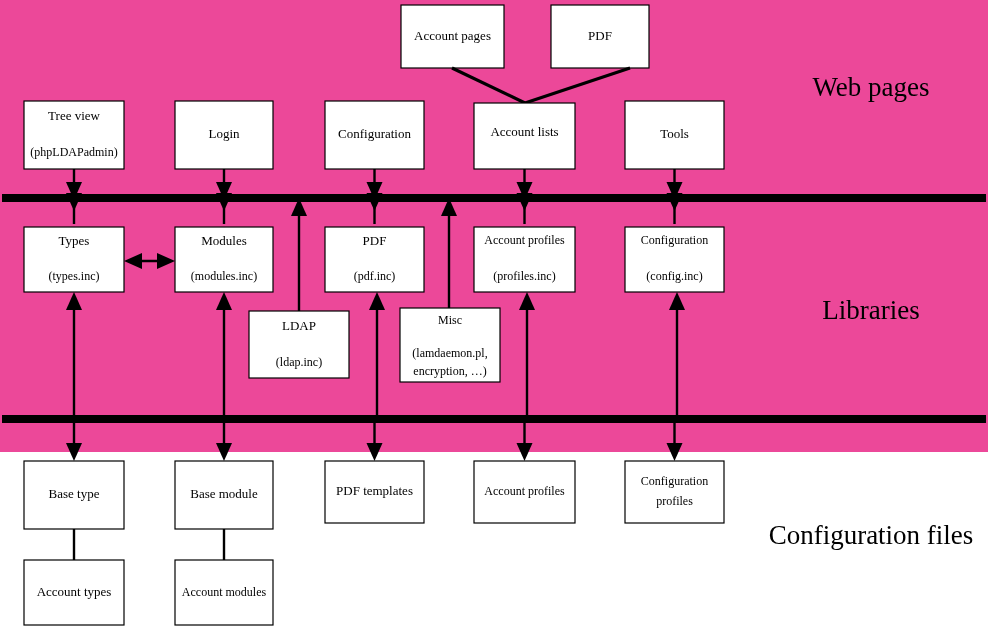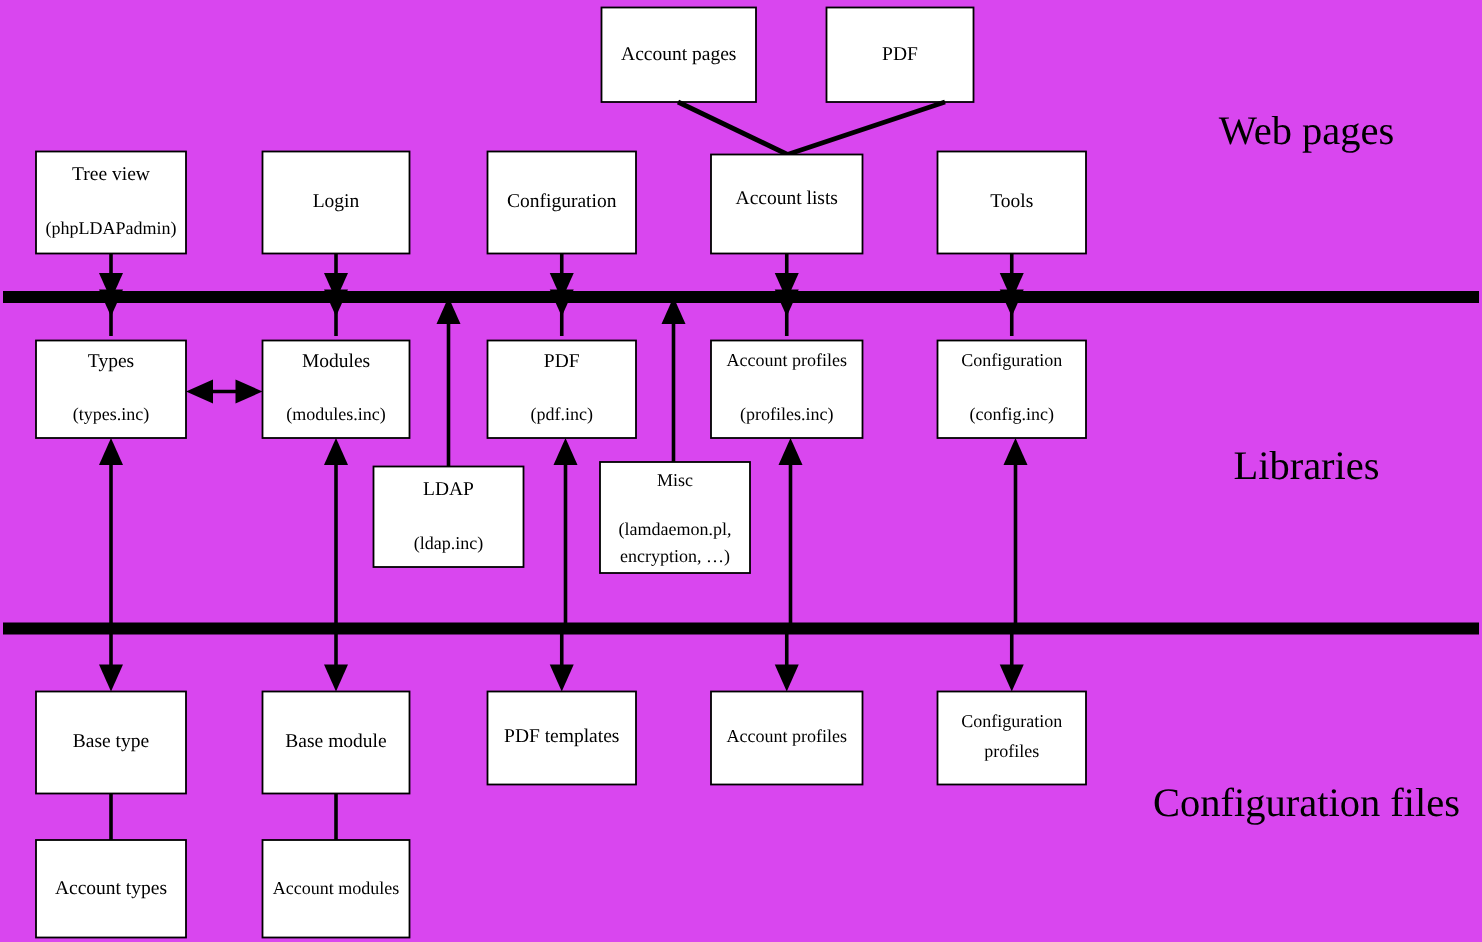--- a/index.html
+++ b/index.html
@@ -9,22 +9,22 @@
   }
   body {
     width: 988px;
     height: 628px;
     overflow: hidden;
     font-family: "Liberation Serif", "DejaVu Serif", serif;
   }
   #diagram-root {
     position: relative;
     width: 988px;
-    height: 628px;
-    background: #d946ef;
+    height: 452px;
+    background: #ec4899;
   }
   svg#arch-svg {
     position: absolute;
     top: 0;
     left: 0;
     width: 988px;
     height: 628px;
     display: block;
   }
   .node-box {

